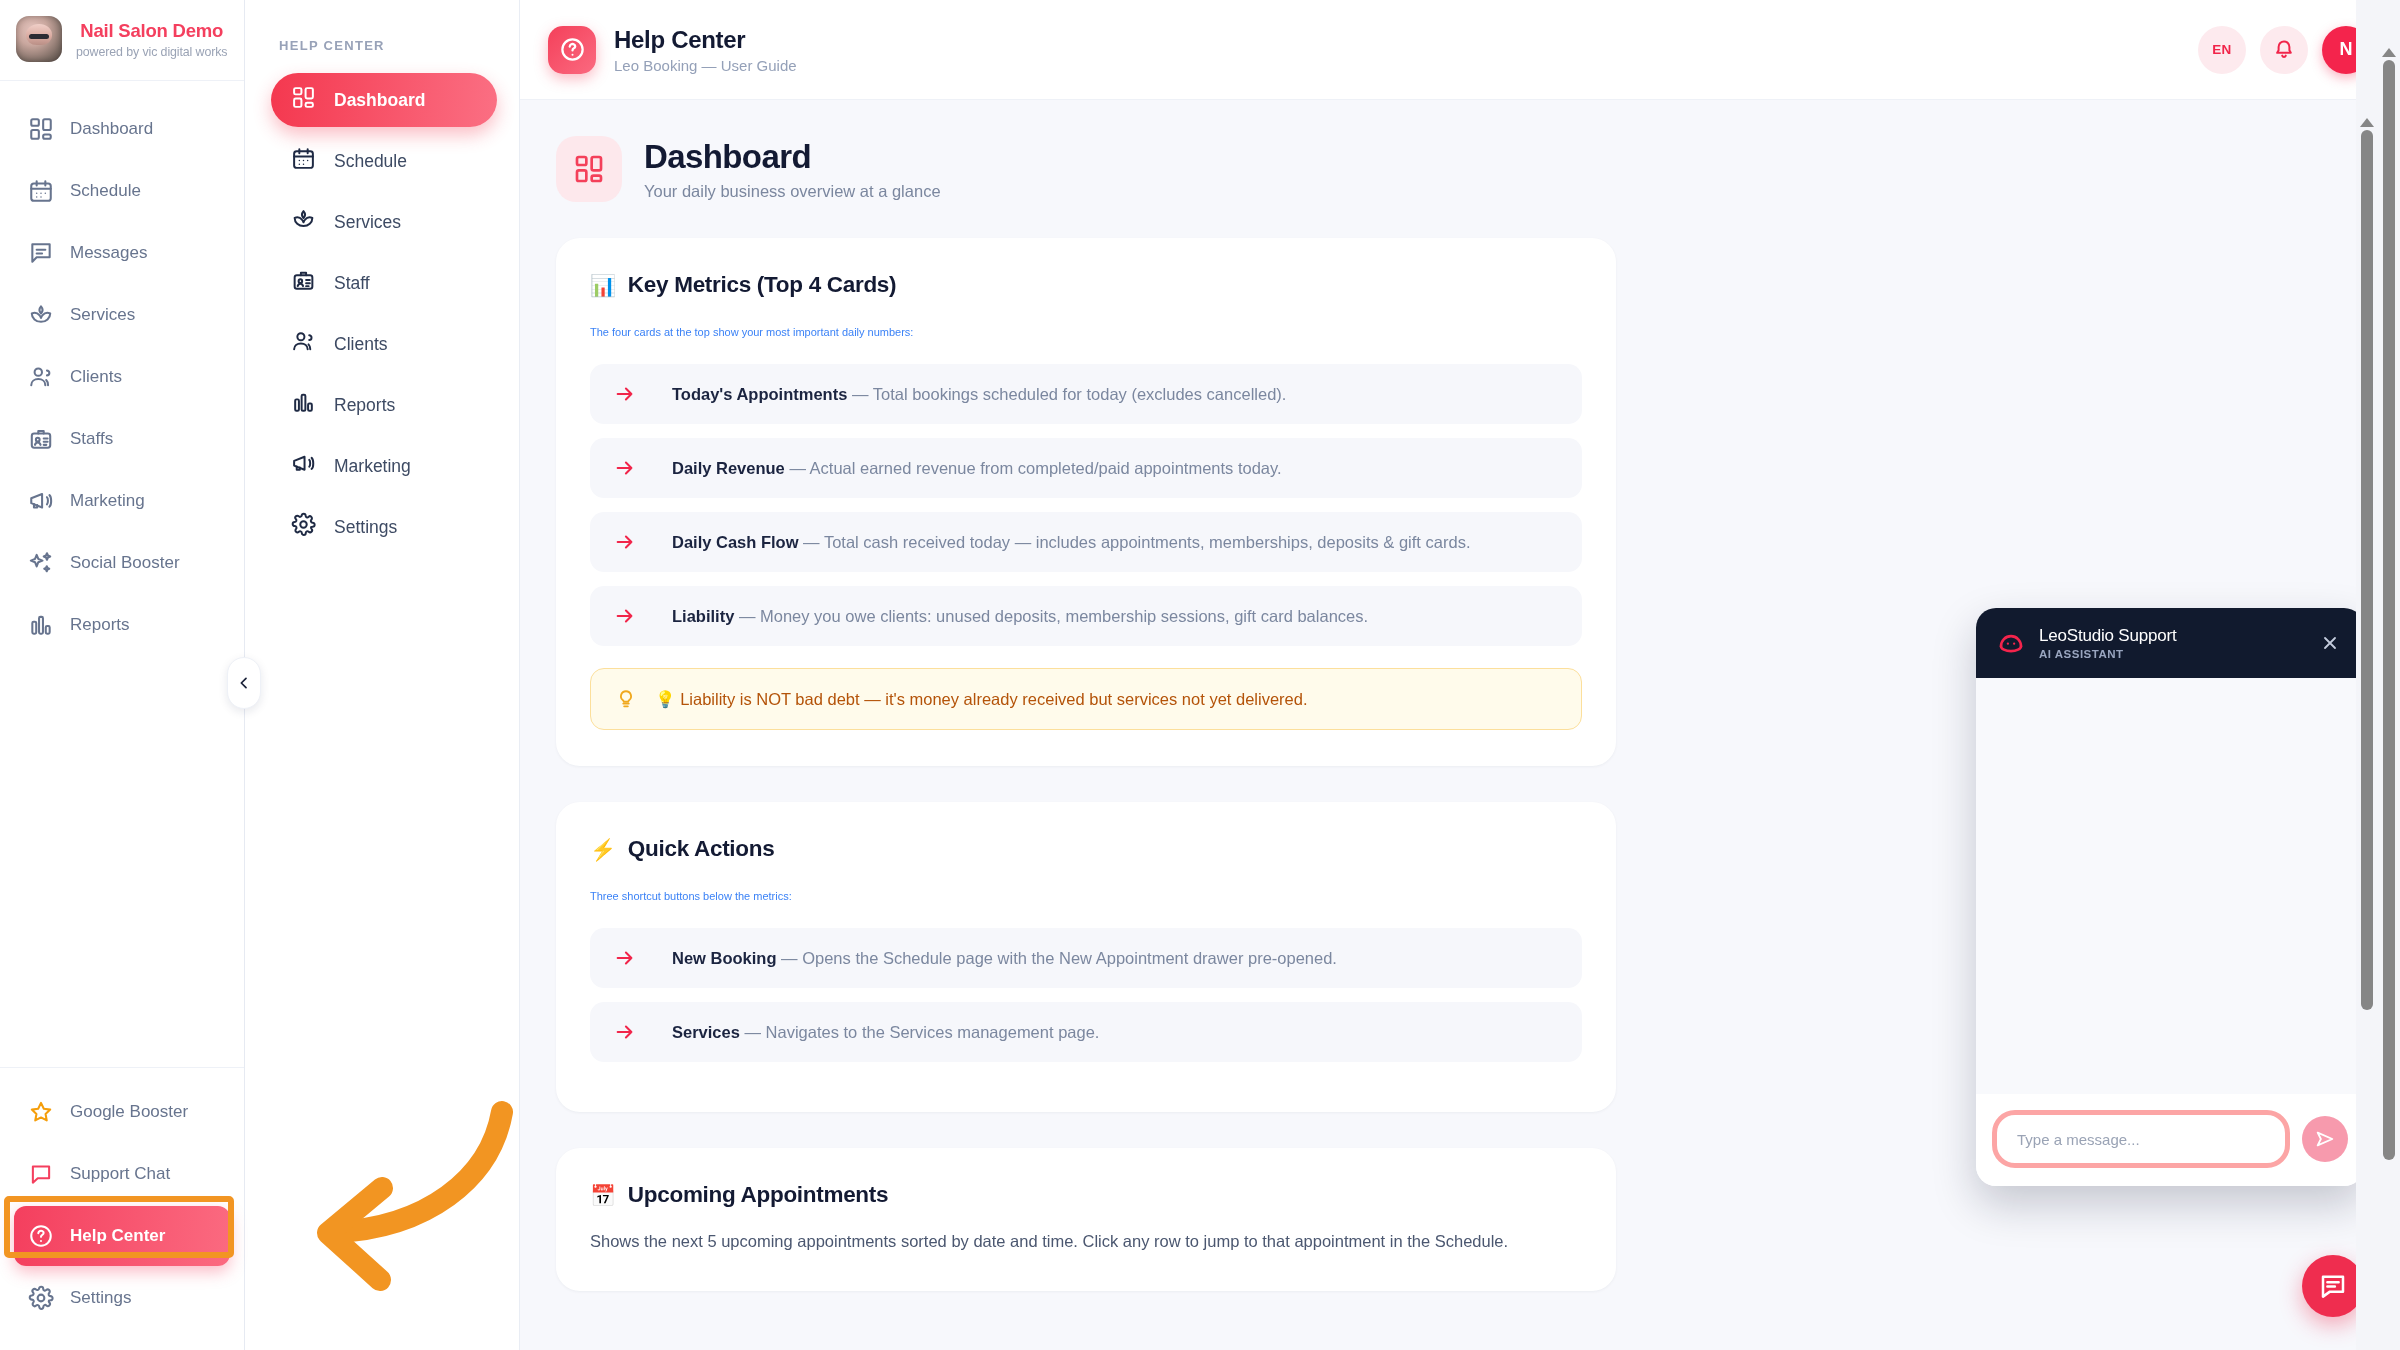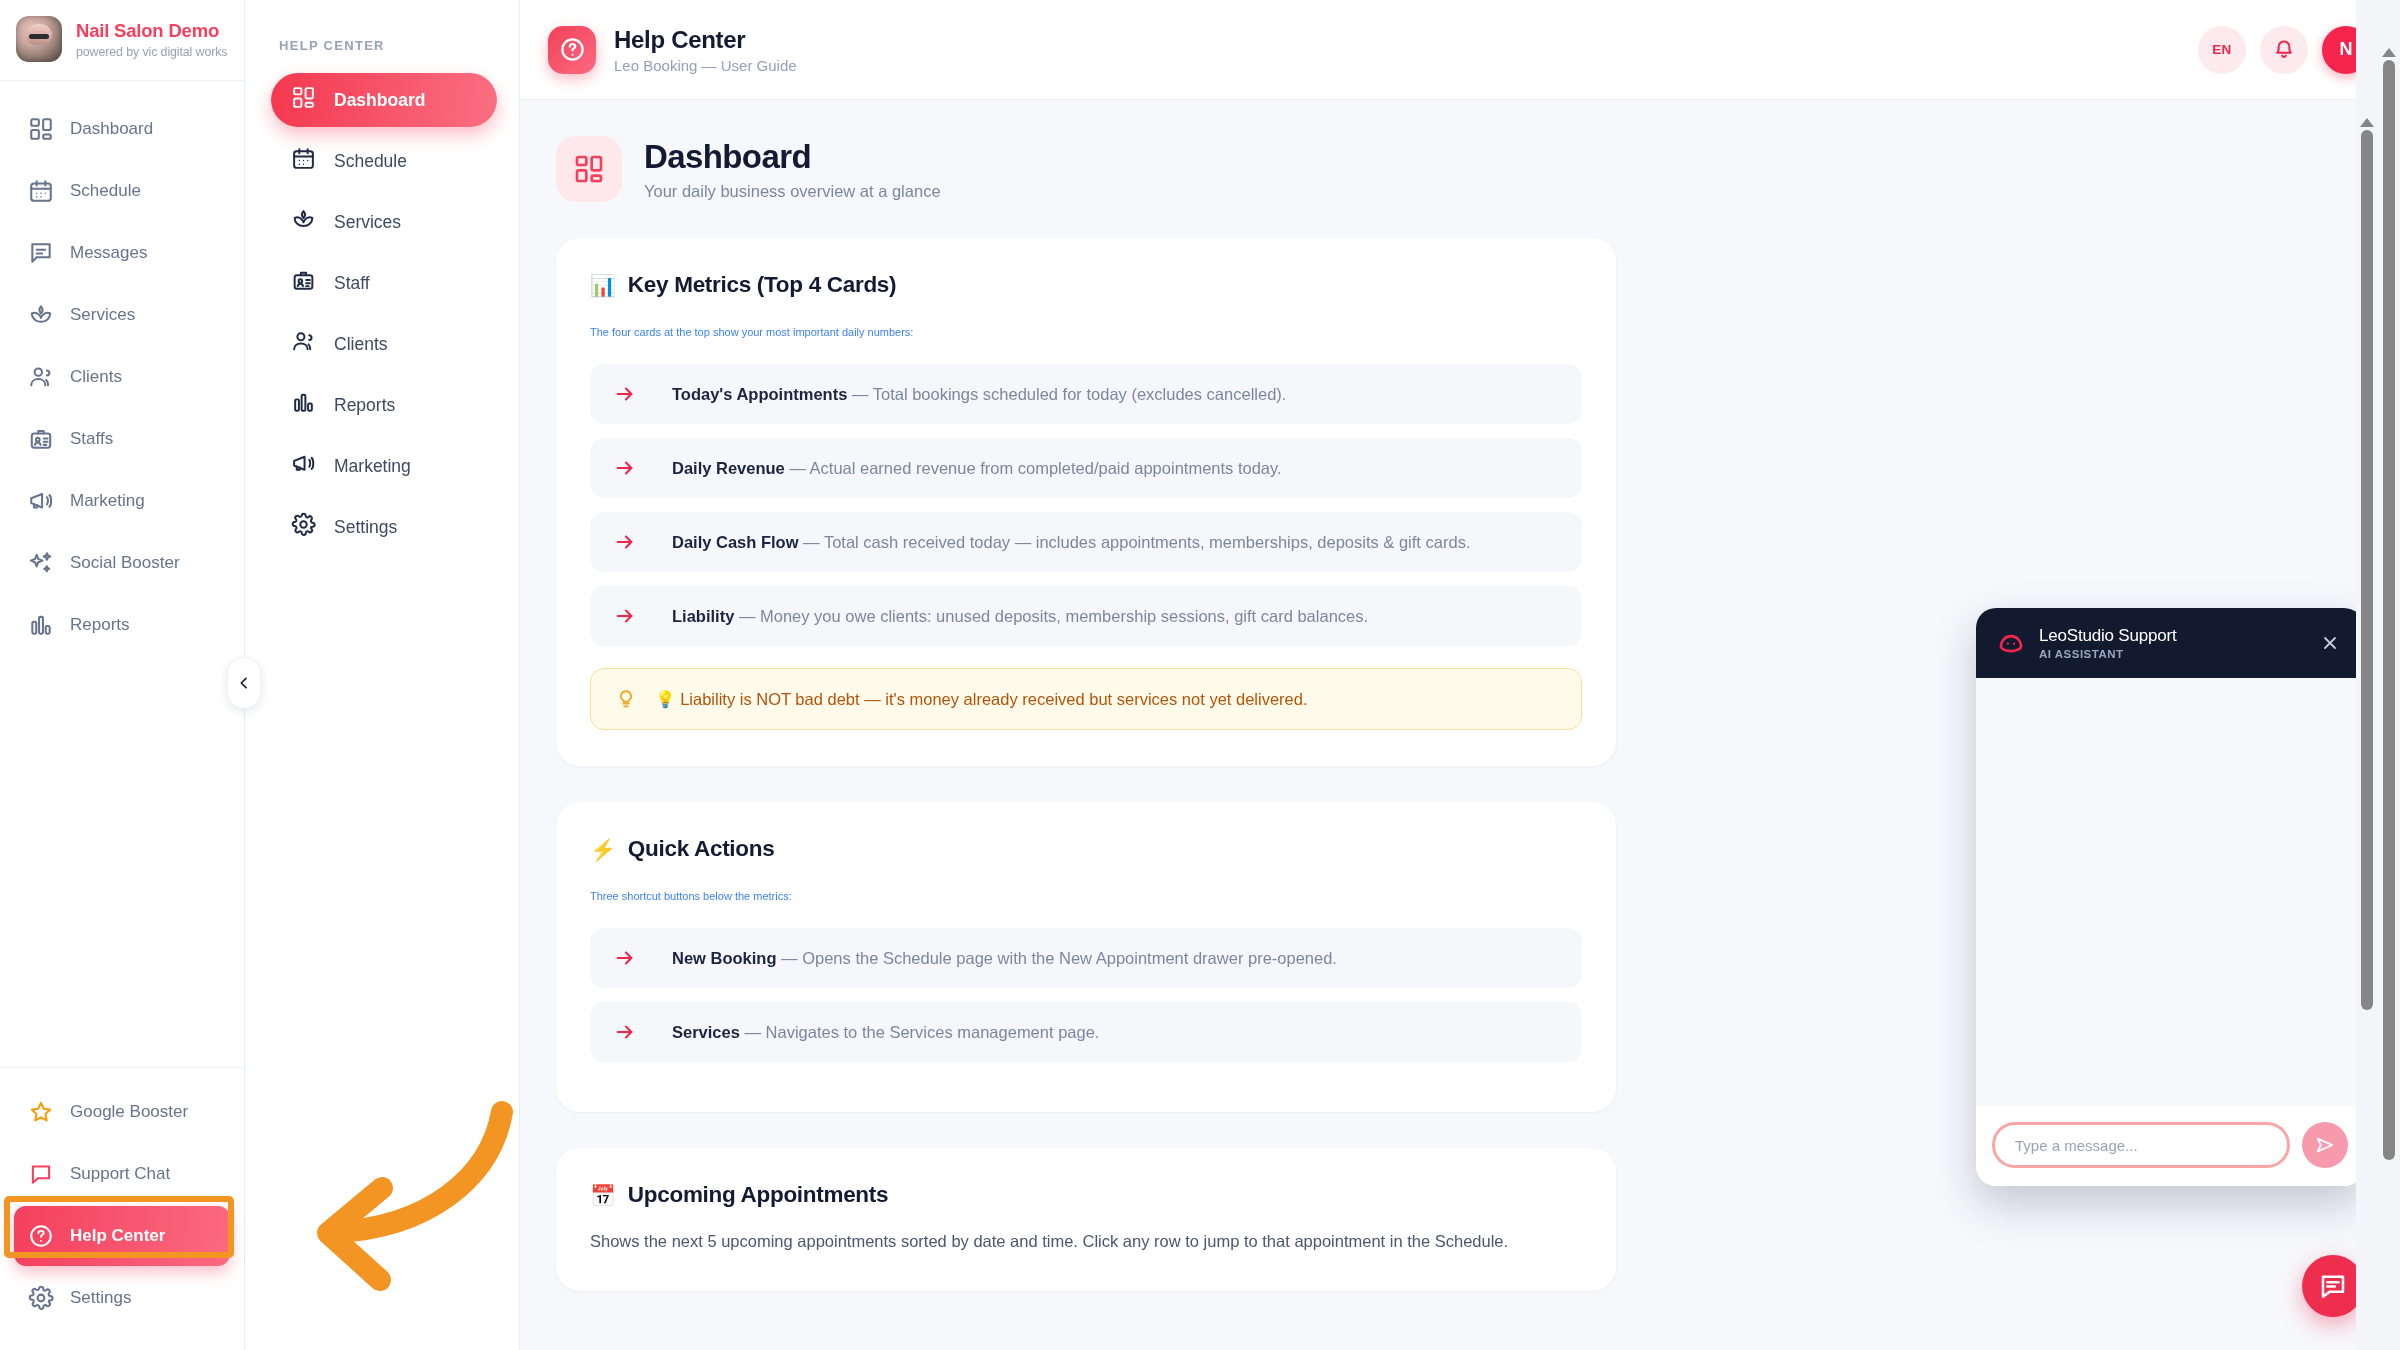--- a/index.html
+++ b/index.html
@@ -32,21 +32,21 @@
   }
   .brand-avatar::before {
     content: ""; position: absolute; left: 22%; top: 18%;
     width: 56%; height: 46%; border-radius: 50% 50% 42% 42%;
     background: linear-gradient(180deg,#f0cfc8 0%, #d9aaa0 60%, #b98f86 100%);
   }
   .brand-avatar::after {
     content: ""; position: absolute; left: 28%; top: 40%;
     width: 44%; height: 10%; border-radius: 4px; background: #2b2b33;
   }
-  .brand-text { display: flex; flex-direction: column; gap: 3px; }
+  .brand-text { display: flex; flex-direction: column; gap: 3px; align-items: center; }
   .brand-title { font-size: 18.5px; font-weight: bold; color: #f43f5e; letter-spacing: -0.2px; }
   .brand-sub { font-size: 12.4px; color: #9aa3b5; letter-spacing: -0.1px; }
 
   .nav-main { padding: 18px 14px 0 14px; display: flex; flex-direction: column; gap: 2px; }
   .nav-item {
     display: flex; align-items: center; gap: 16px;
     height: 60px; padding: 0 14px; border-radius: 12px;
     color: #67748e; font-size: 17px; cursor: pointer;
     text-decoration: none;
   }
@@ -184,21 +184,21 @@
   .chat-head { background: #111a2e; padding: 18px 20px; display: flex; align-items: center; gap: 13px; }
   .chat-logo { width: 30px; height: 30px; min-width: 30px; display: flex; align-items: center; justify-content: center; }
   .chat-logo svg { width: 30px; height: 30px; stroke: #f4244c; fill: none; stroke-width: 2.1; stroke-linecap: round; stroke-linejoin: round; }
   .chat-name { font-size: 17px; font-weight: normal; color: #ffffff; letter-spacing: -0.2px; }
   .chat-role { font-size: 11.5px; font-weight: bold; letter-spacing: 0.5px; color: #9aa6c0; margin-top: 2px; }
   .chat-close { margin-left: auto; width: 28px; height: 28px; display: flex; align-items: center; justify-content: center; cursor: pointer; }
   .chat-close svg { width: 20px; height: 20px; stroke: #c4ccdd; stroke-width: 2.2; fill: none; stroke-linecap: round; }
   .chat-body { flex: 1; background: #f8f9fc; }
   .chat-foot { background: #ffffff; padding: 16px 16px 18px 16px; display: flex; align-items: center; gap: 12px; }
   .chat-input {
-    flex: 1; height: 46px; border-radius: 23px; border: 3px solid #fca5a5;
+    flex: 1; height: 58px; border-radius: 23px; border: 5px solid #fca5a5;
     background: #ffffff; padding: 0 20px; font-size: 15px; color: #b91c1c;
     font-family: "Liberation Sans", sans-serif; outline: none;
   }
   .chat-input::placeholder { color: #9aa3b5; }
   .chat-send {
     width: 46px; height: 46px; min-width: 46px; border-radius: 50%;
     background: #f79aad; display: flex; align-items: center; justify-content: center;
     cursor: pointer; border: none;
   }
   .chat-send svg { width: 22px; height: 22px; stroke: #ffffff; fill: none; stroke-width: 2; stroke-linecap: round; stroke-linejoin: round; }

